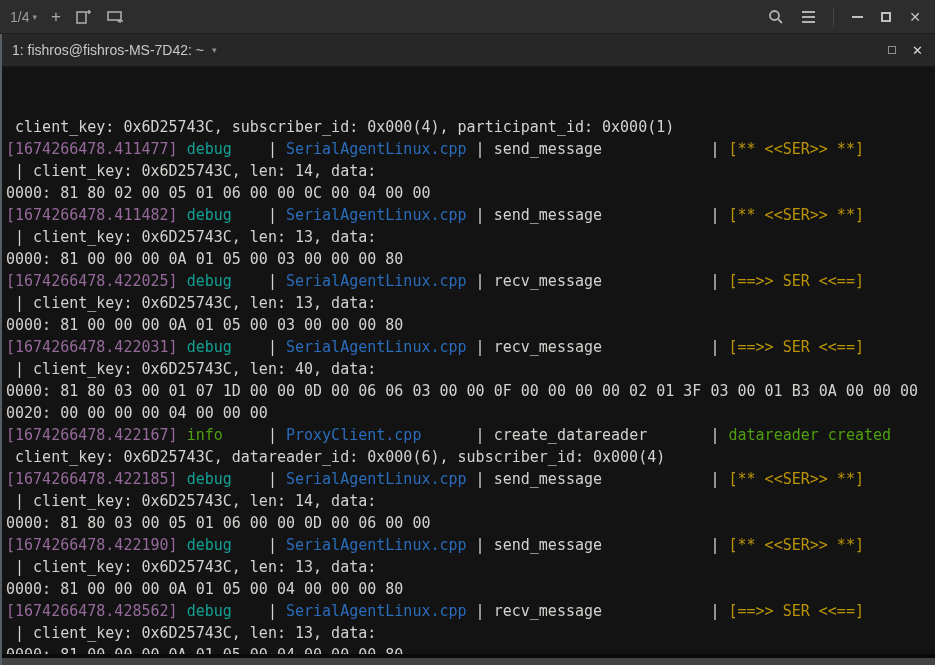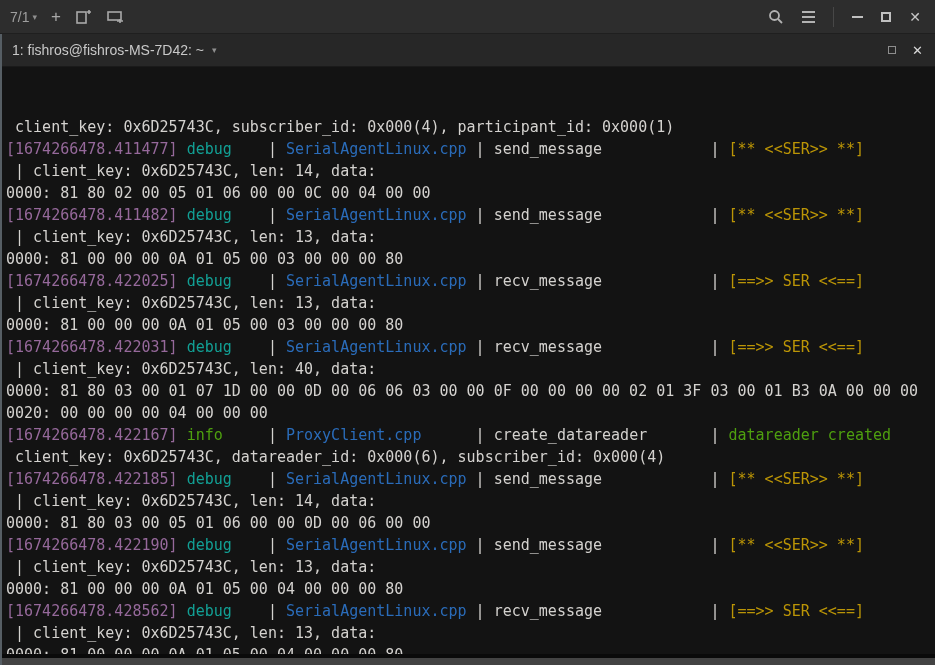--- a/index.html
+++ b/index.html
@@ -59,21 +59,21 @@
   svg { display:block; }
 </style>
 </head>
 <body>
 
 <div class="window">
 
   <div class="titlebar">
     <div class="tb-left">
       <div class="tb-group">
-        <span class="tb-counter">7/1</span>
+        <span class="tb-counter">1/4</span>
         <span class="caret">▾</span>
       </div>
       <button class="tb-btn">+</button>
       <span class="tb-icon">
         <svg width="17" height="17" viewBox="0 0 17 17">
           <rect x="2" y="4" width="9" height="11" fill="none" stroke="#a9a9a9" stroke-width="1.6"></rect>
           <path d="M12 4 h4 M14 2 v4" stroke="#a9a9a9" stroke-width="1.6"></path>
         </svg>
       </span>
       <span class="tb-icon">

